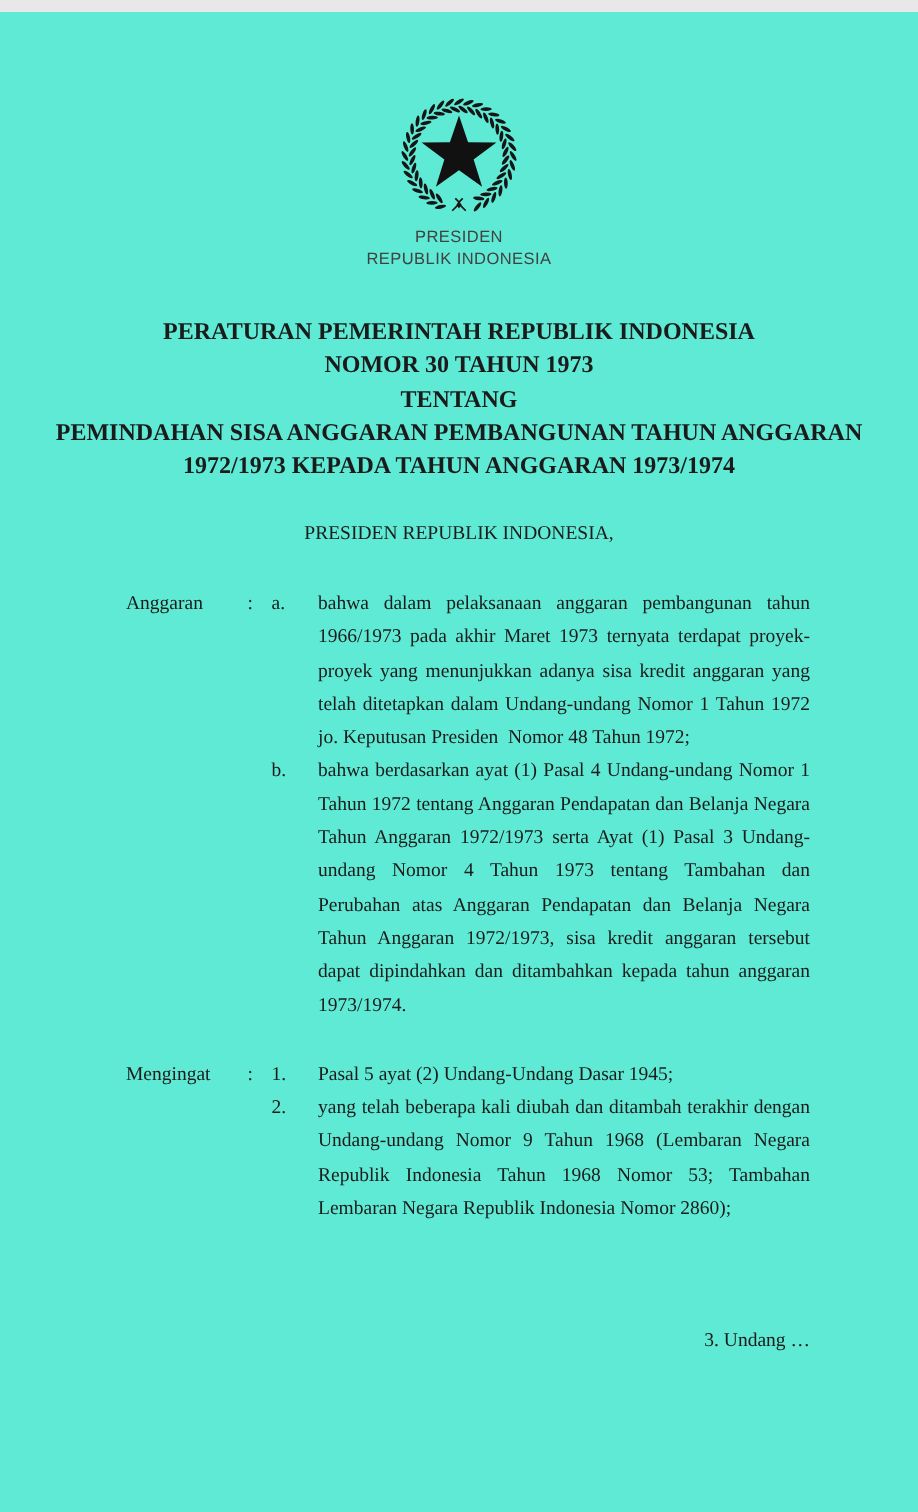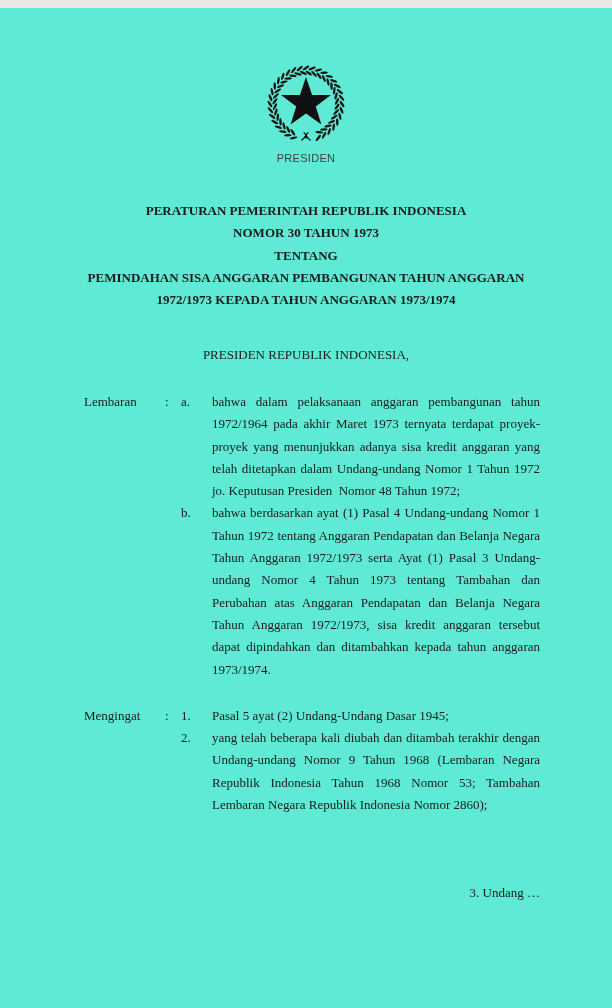--- a/index.html
+++ b/index.html
@@ -22,23 +22,23 @@
   
   .letterhead{
     position:absolute;top:143px;left:0;width:100%;
     text-align:center;
     font-family:"Liberation Sans", sans-serif;
     font-size:11px;line-height:14.5px;
     color:#414141;letter-spacing:.3px;
   }
   
   .title-block{
-    position:absolute;top:192px;left:0;width:100%;
+    position:absolute;top:203px;left:0;width:100%;
     text-align:center;
-    font-weight:bold;font-size:13px;line-height:22.3px;
+    font-weight:bold;font-size:16px;line-height:22.3px;
   }
   .preamble-heading{
     position:absolute;top:336px;left:0;width:100%;
     text-align:center;font-weight:normal;font-size:13px;line-height:22.3px;
   }
   
   .content{
     position:absolute;top:383px;left:84px;width:456px;
     font-size:13px;
   }
@@ -139,42 +139,43 @@
       <polygon points="50,17 57.4,38.9 80.4,39.1 61.9,52.9 68.8,74.9 50,61.5 31.2,74.9 38.1,52.9 19.6,39.1 42.6,38.9" fill="#111"></polygon>
       <g stroke="#161616" stroke-width="1.4" fill="none">
         <path d="M50 89 l5.5 5.5 M50 89 l-5.5 5.5 M50 87.5 l3 -3 M50 87.5 l-3 -3"></path>
       </g>
       <path d="M50 86.5 l2.1 3.1 -2.1 3.1 -2.1 -3.1 z" fill="#161616"></path>
     </svg>
   </div>
 
   <div class="letterhead">
     <div>PRESIDEN</div>
+    <div>REPUBLIK INDONESIA</div>
   </div>
 
   <div class="title-block">
     <div>PERATURAN PEMERINTAH REPUBLIK INDONESIA</div>
     <div>NOMOR 30 TAHUN 1973</div>
     <div>TENTANG</div>
     <div>PEMINDAHAN SISA ANGGARAN PEMBANGUNAN TAHUN ANGGARAN</div>
     <div>1972/1973 KEPADA TAHUN ANGGARAN 1973/1974</div>
   </div>
 
   <div class="preamble-heading">PRESIDEN REPUBLIK INDONESIA,</div>
 
   <div class="content" id="sections">
       <div class="section">
-        <div class="col-label">Lembaran</div>
+        <div class="col-label">Anggaran</div>
         <div class="col-colon">:</div>
         <div class="col-items">
           <div class="item">
             <div class="marker">a.</div>
             <div class="lines">
               <div class="tline just">bahwa dalam pelaksanaan anggaran pembangunan tahun</div>
-              <div class="tline just">1972/1964 pada akhir Maret 1973 ternyata terdapat proyek-</div>
+              <div class="tline just">1966/1973 pada akhir Maret 1973 ternyata terdapat proyek-</div>
               <div class="tline just">proyek yang menunjukkan adanya sisa kredit anggaran yang</div>
               <div class="tline just">telah ditetapkan dalam Undang-undang  Nomor 1 Tahun 1972</div>
               <div class="tline last">jo. Keputusan Presiden  Nomor 48 Tahun 1972;</div>
             </div>
           </div>
           <div class="item">
             <div class="marker">b.</div>
             <div class="lines">
               <div class="tline just">bahwa berdasarkan  ayat (1) Pasal 4 Undang-undang Nomor 1</div>
               <div class="tline just">Tahun 1972 tentang Anggaran Pendapatan dan Belanja Negara</div>

